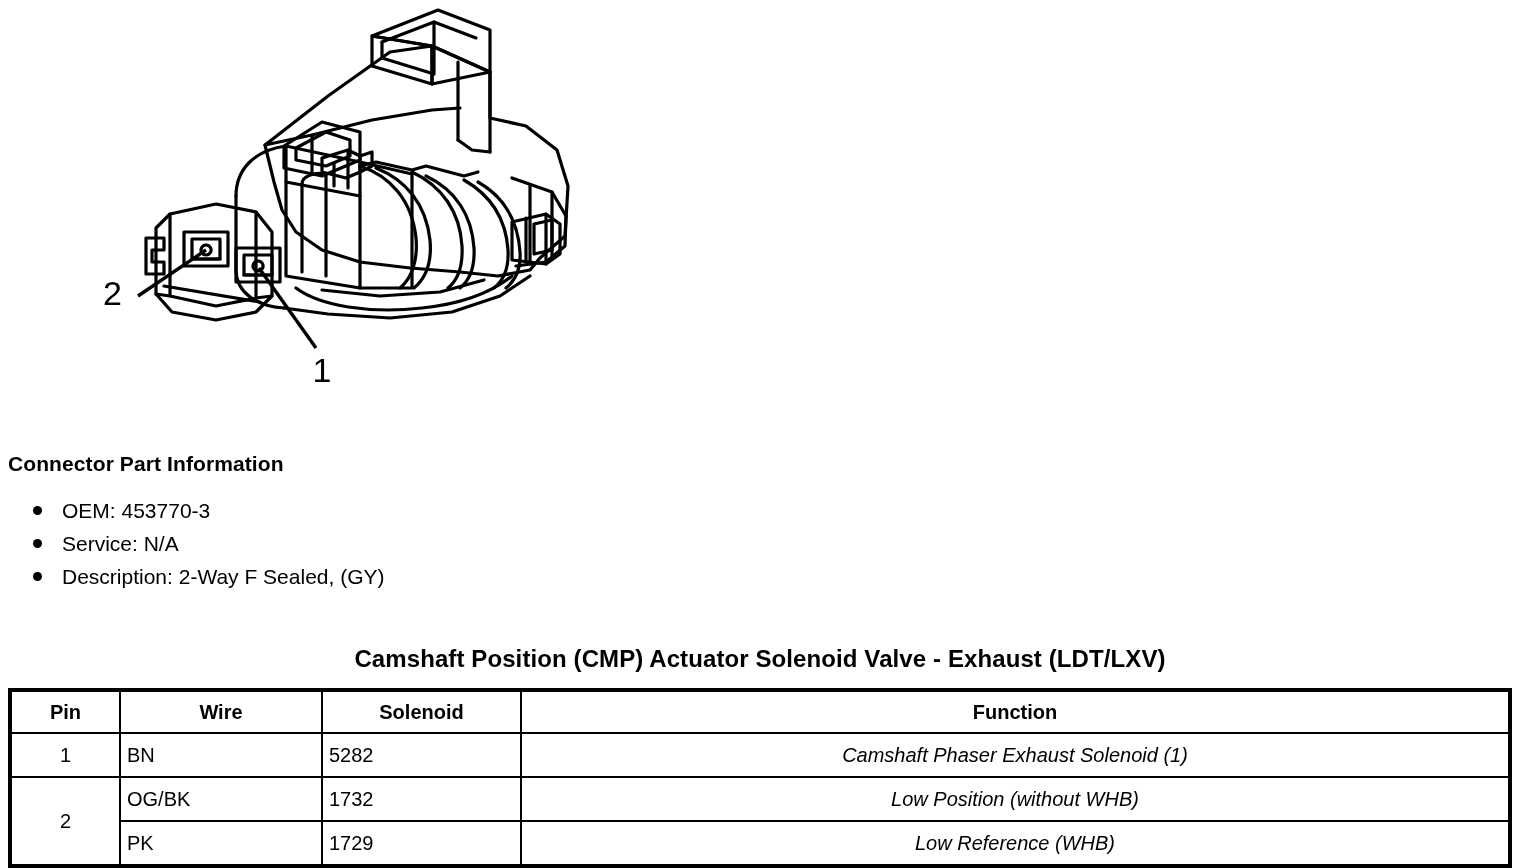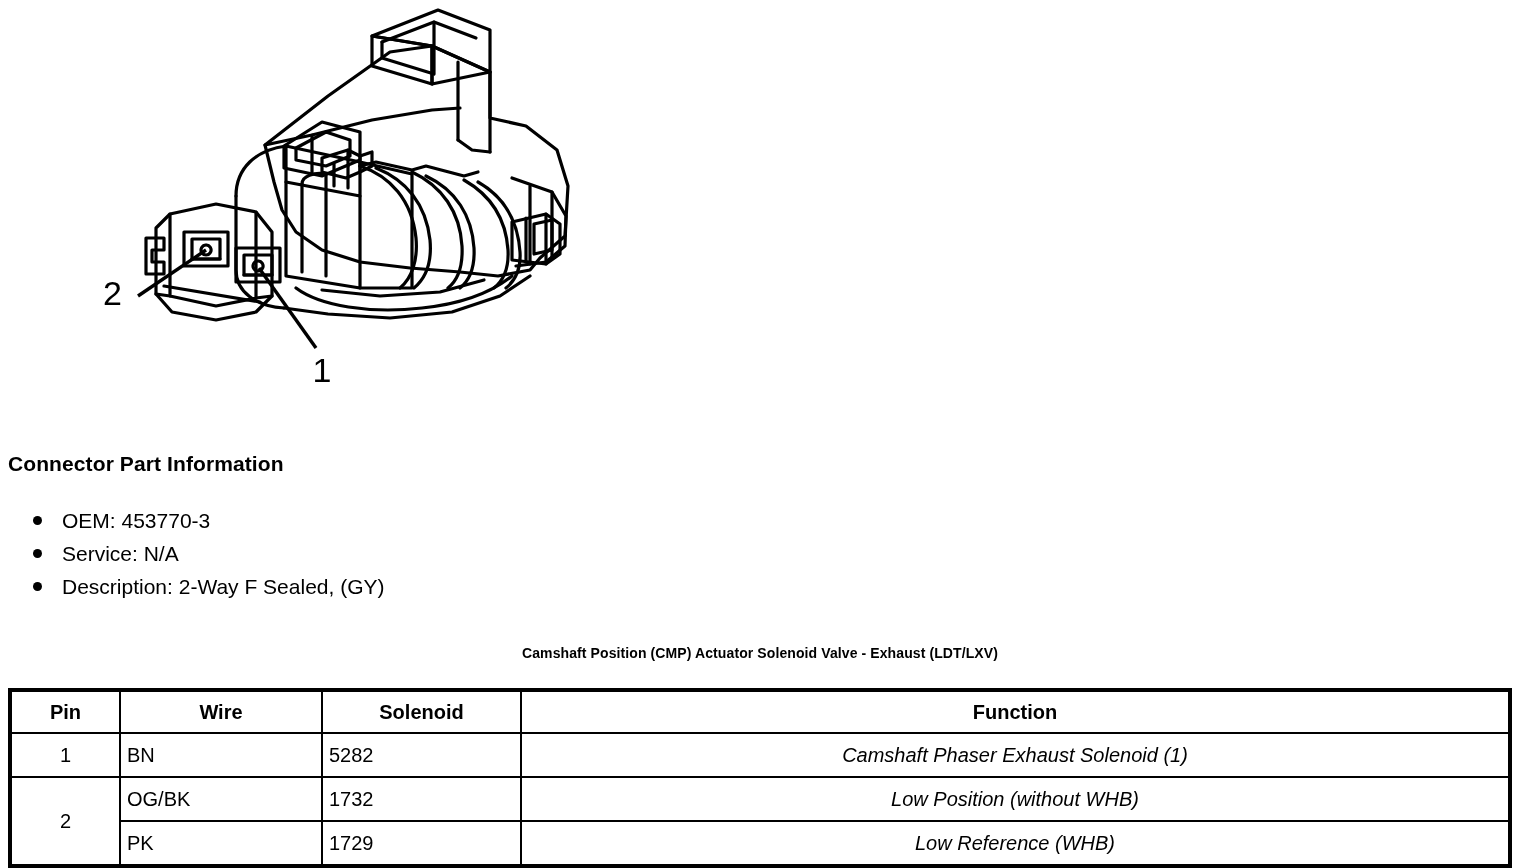--- a/index.html
+++ b/index.html
@@ -41,21 +41,21 @@
   #part-info {
     position: absolute;
     left: 8px;
     top: 452px;
     width: 700px;
   }
   #part-info-heading {
     font-size: 21px;
     font-weight: bold;
     letter-spacing: 0.1px;
-    margin: 0 0 28px 0;
+    margin: 0 0 18px 0;
     line-height: 24px;
   }
   .info-list {
     list-style: none;
     margin: 0;
     padding: 0;
   }
   .info-item {
     position: relative;
     padding-left: 54px;
@@ -73,21 +73,21 @@
     background: #000000;
   }
 
   
   #pinout-title {
     position: absolute;
     left: 0;
     top: 645px;
     width: 1520px;
     text-align: center;
-    font-size: 14px;
+    font-size: 24px;
     font-weight: bold;
     letter-spacing: 0.1px;
   }
   #pinout-table-wrap {
     position: absolute;
     left: 8px;
     top: 688px;
     width: 1500px;
   }
   table.pinout {

